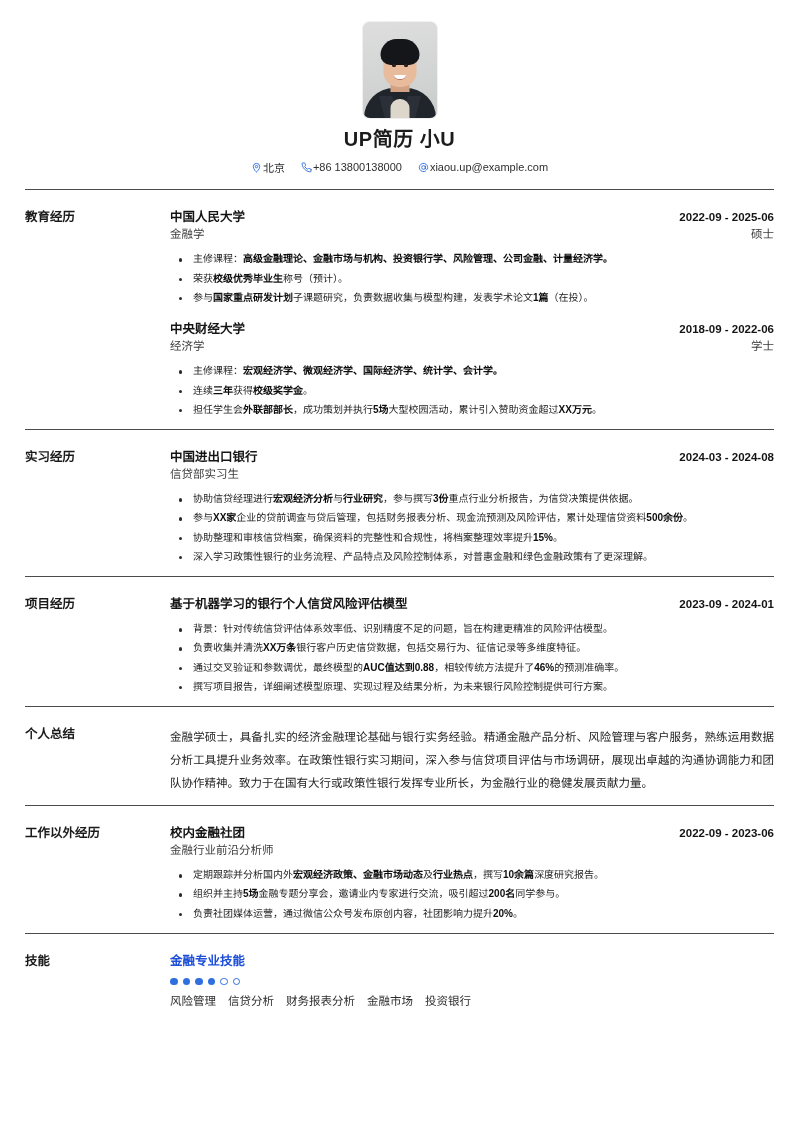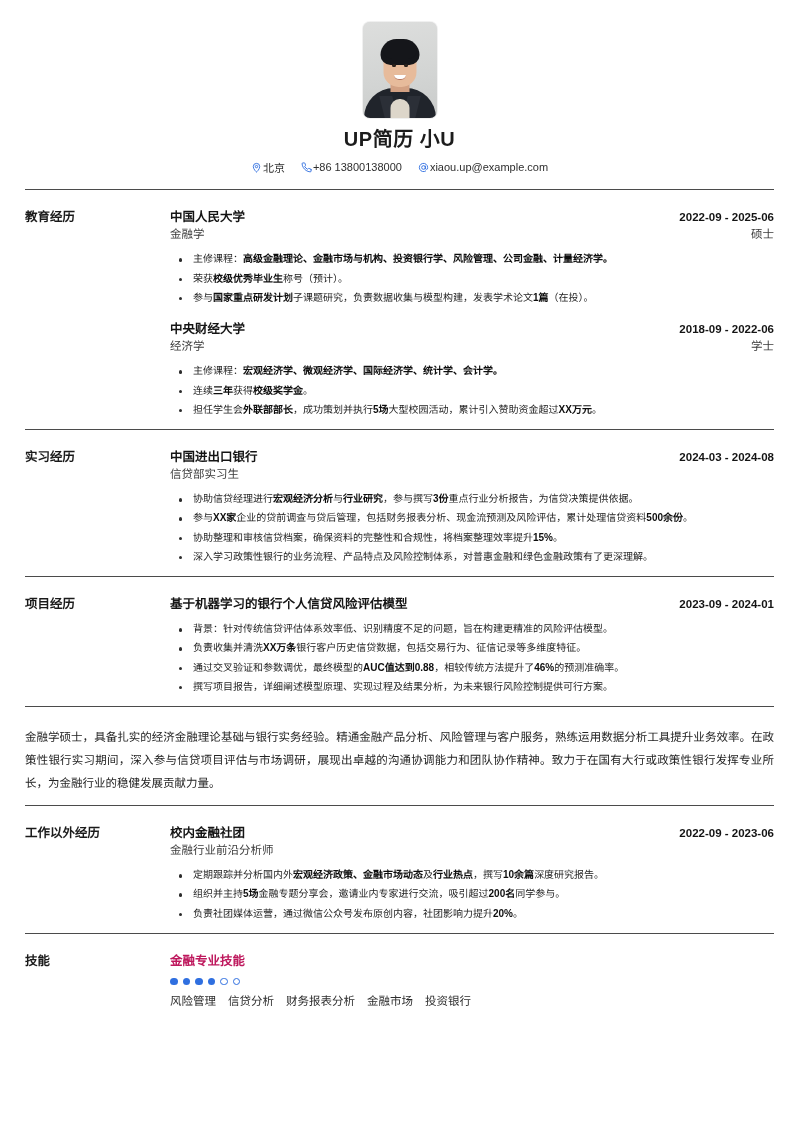--- a/index.html
+++ b/index.html
@@ -229,21 +229,21 @@
     line-height:2.0;
     color:#232323;
     text-align:justify;
     padding-top:1px;
   }
 
   
   .skill-title {
     font-size:12.5px;
     font-weight:700;
-    color:#be185d;
+    color:#1d4ed8;
     line-height:1.5;
     margin-bottom:7px;
   }
   .dots { display:flex; gap:5px; margin-bottom:7px; }
   .dot {
     width:7.5px; height:7.5px;
     border-radius:50%;
     background:#2f6fe0;
   }
   .dot.empty {
@@ -382,20 +382,21 @@
             <ul class="bullets">
               <li>背景：针对传统信贷评估体系效率低、识别精度不足的问题，旨在构建更精准的风险评估模型。</li>
               <li>负责收集并清洗<b>XX万条</b>银行客户历史信贷数据，包括交易行为、征信记录等多维度特征。</li>
               <li>通过交叉验证和参数调优，最终模型的<b>AUC值达到0.88</b>，相较传统方法提升了<b>46%</b>的预测准确率。</li>
               <li>撰写项目报告，详细阐述模型原理、实现过程及结果分析，为未来银行风险控制提供可行方案。</li>
             </ul>
           </div>
         </div>
       </div>
       <div class="section">
+        <div class="sec-label">个人总结</div>
         <div class="sec-body">
           <div class="summary">金融学硕士，具备扎实的经济金融理论基础与银行实务经验。精通金融产品分析、风险管理与客户服务，熟练运用数据分析工具提升业务效率。在政策性银行实习期间，深入参与信贷项目评估与市场调研，展现出卓越的沟通协调能力和团队协作精神。致力于在国有大行或政策性银行发挥专业所长，为金融行业的稳健发展贡献力量。</div>
         </div>
       </div>
       <div class="section">
         <div class="sec-label">工作以外经历</div>
         <div class="sec-body">
           <div class="entry">
             <div class="entry-head">
               <div class="org">校内金融社团</div>

